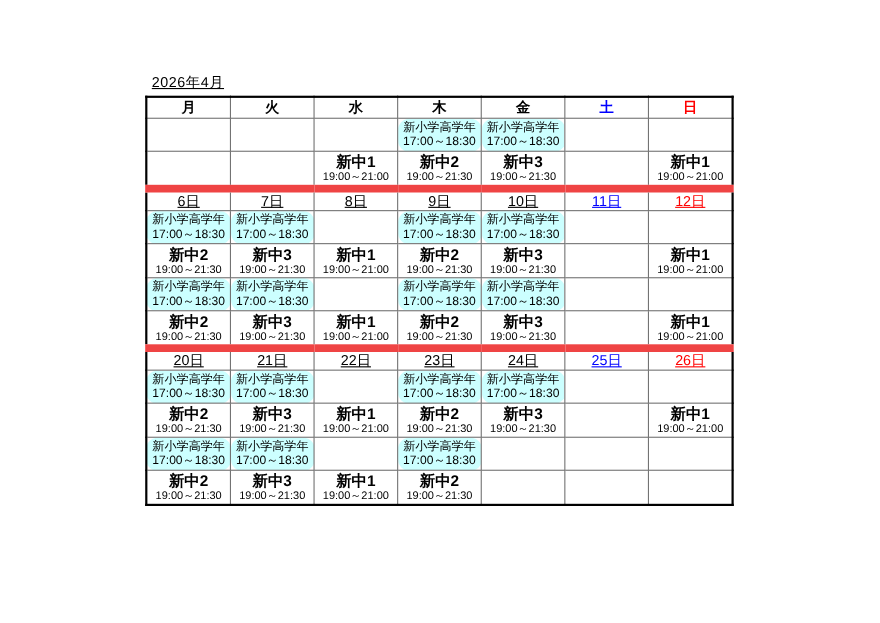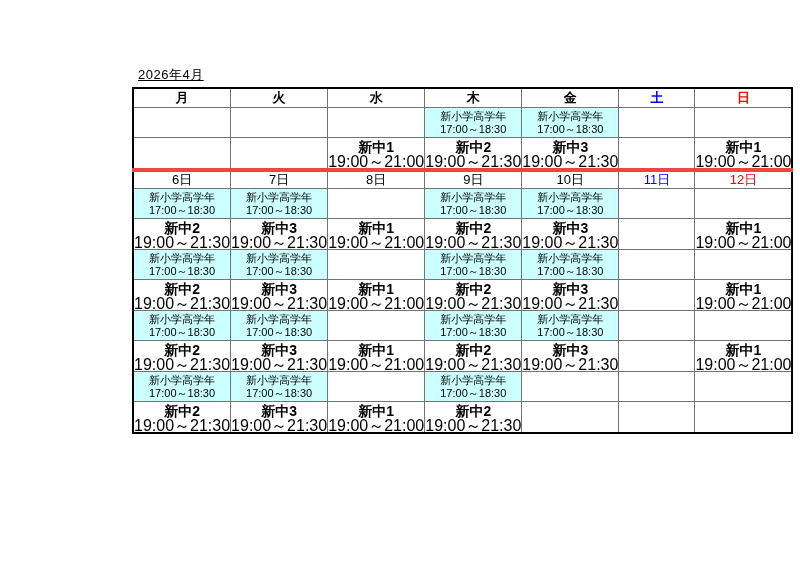--- a/index.html
+++ b/index.html
@@ -20,28 +20,28 @@
   }
   table.cal th, table.cal td{
     width:75px;padding:0;text-align:center;vertical-align:middle;
     border:1px solid #737373;overflow:hidden;white-space:nowrap;
   }
   thead th{
     height:16px;font-size:13px;font-weight:bold;
     border-bottom:3px double #000;
   }
   tr.date-row td{height:16px;font-size:13px;line-height:16px;}
-  tr.week-sep td{border-top:4px solid #ef4444;}
+  tr.week-sep td{border-top:7px solid #ef4444;text-decoration:underline;}
   tr.elem-row td{height:29px;}
   tr.jr-row td{height:30px;}
-  td.lesson{background:var(--hl,#ccffff);}
+  td.lesson{background:var(--hl,#ccffff);border-radius:10px;}
   .ename{font-size:11px;line-height:14px;}
   .etime{font-size:11px;line-height:13px;}
   .jname{font-size:14px;line-height:16px;font-weight:bold;}
-  .jtime{font-size:16px;line-height:13px;}
+  .jtime{font-size:10px;line-height:13px;}
   td.blue{color:var(--sat,#0000ff);}
   td.red{color:var(--sun,#ff0000);}
   th.blue{color:var(--sat,#0000ff);}
   th.red{color:var(--sun,#ff0000);}
   td.blue-left{border-left:2px solid #3355cc;}
 </style>
 </head>
 <body style="--hl: #ccffff; --sat: #0000ff; --sun: #ff0000;">
 
 <div class="page">
@@ -193,20 +193,29 @@
           <td>
             <div class="jname">新中3</div>
             <div class="jtime">19:00～21:30</div>
           </td>
           <td></td>
           <td>
             <div class="jname">新中1</div>
             <div class="jtime">19:00～21:00</div>
           </td>
         </tr>
+        <tr class="date-row week-sep">
+          <td class="black">20日</td>
+          <td class="black">21日</td>
+          <td class="black">22日</td>
+          <td class="black">23日</td>
+          <td class="black">24日</td>
+          <td class="blue">25日</td>
+          <td class="red">26日</td>
+        </tr>
         <tr class="elem-row">
           <td class="lesson">
             <div class="ename">新小学高学年</div>
             <div class="etime">17:00～18:30</div>
           </td>
           <td class="lesson">
             <div class="ename">新小学高学年</div>
             <div class="etime">17:00～18:30</div>
           </td>
           <td></td>

